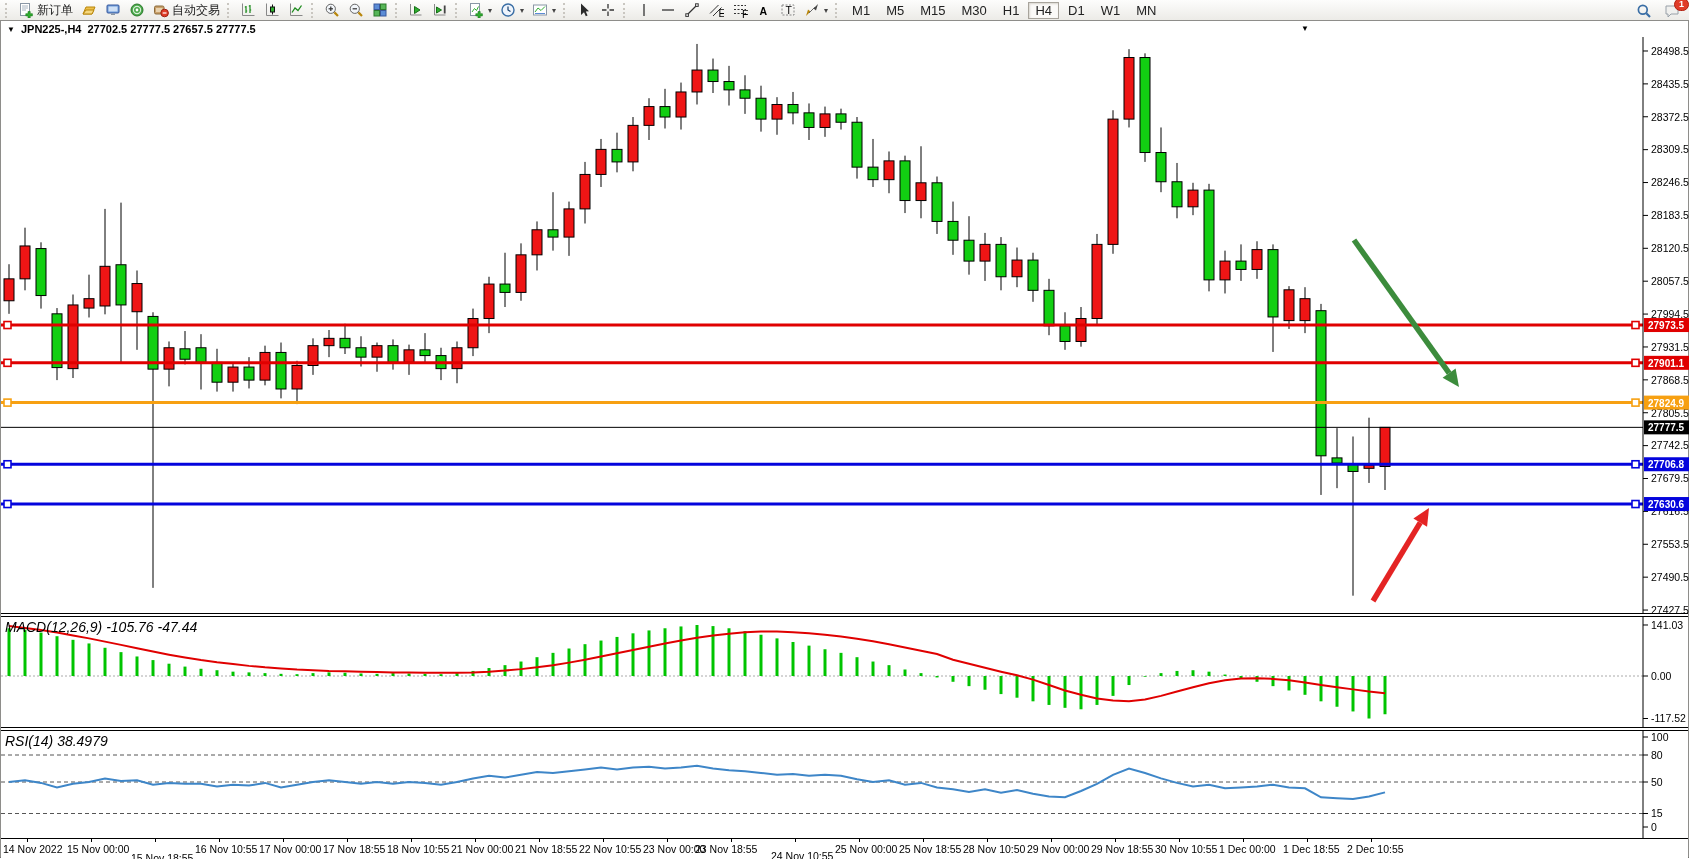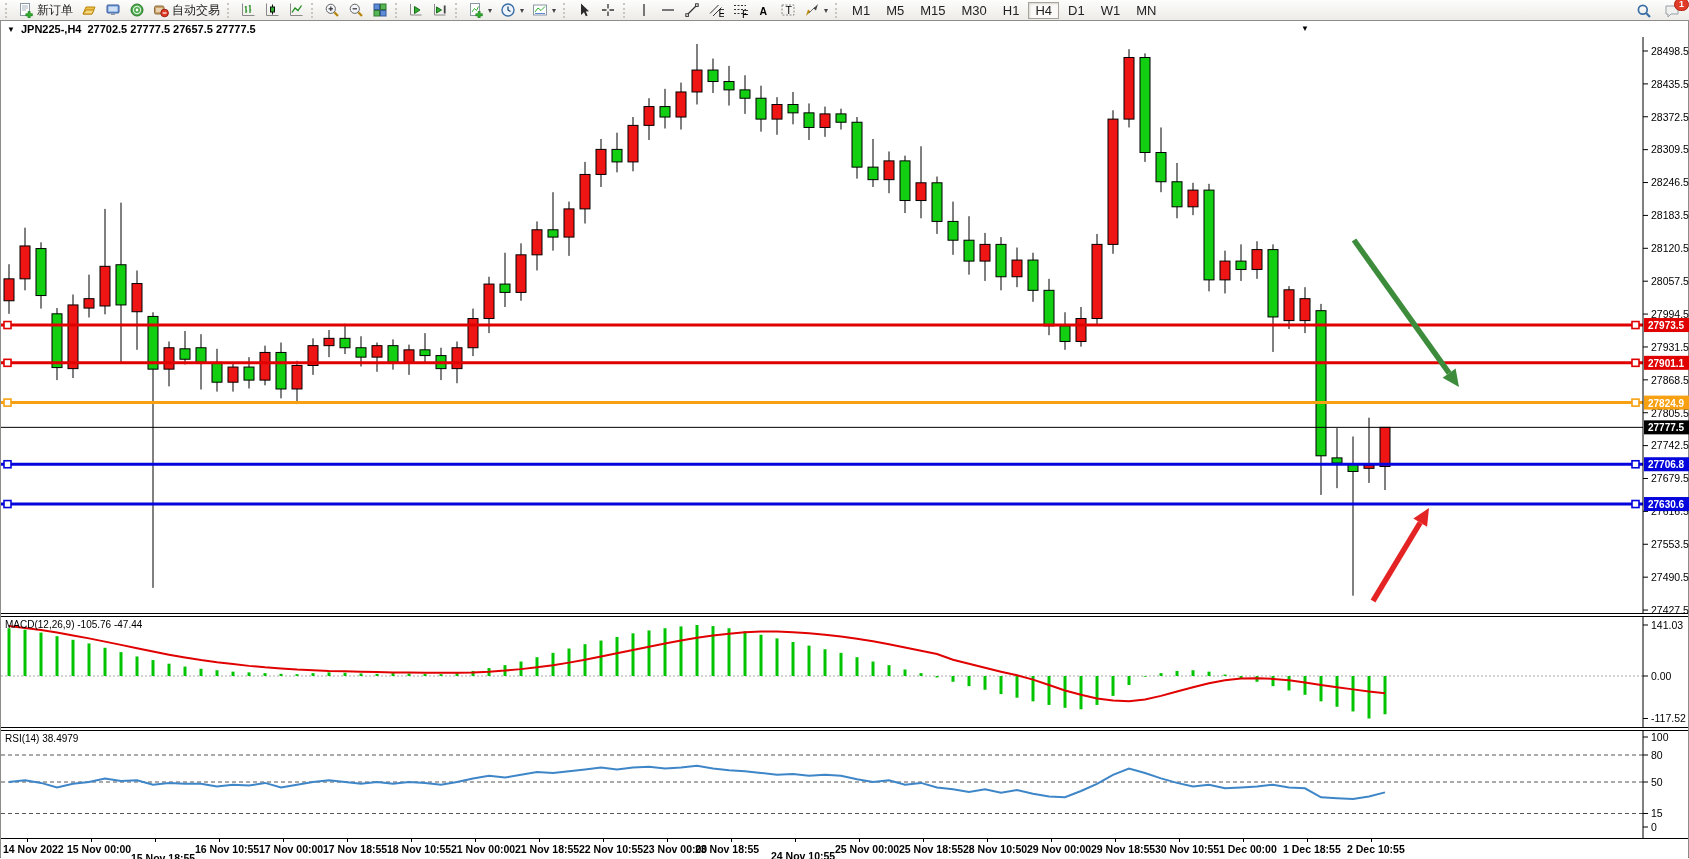--- a/index.html
+++ b/index.html
@@ -21,21 +21,21 @@
   
   .window{position:relative;width:1689px;height:837px;box-sizing:border-box;
     border-left:1px solid #8e8d8a;border-right:1px solid #8e8d8a;border-bottom:1px solid #555;background:#fff;}
   .title-row{position:relative;height:16px;font-size:11px;font-weight:bold;color:#000;
     display:flex;align-items:center;gap:6px;padding-left:6px;}
   .title-row .tri{font-size:8px;}
   .shift-marker{position:absolute;left:1300px;top:3px;font-size:8px;color:#000;}
   .pane{position:relative;background:#fff;}
   .pane svg{position:absolute;left:0;top:0;display:block;}
   .hdiv{height:4px;background:#fff;border-top:1px solid #000;border-bottom:1px solid #000;box-sizing:border-box;cursor:row-resize;}
-  .pane-label{position:absolute;left:4px;top:2px;font-size:10px;color:#000;z-index:3;pointer-events:none;white-space:pre;}
+  .pane-label{position:absolute;left:4px;top:2px;font-size:14px;color:#000;z-index:3;pointer-events:none;white-space:pre;font-style:italic;}
   .time-axis{position:relative;height:20px;background:#fff;font-size:10.5px;color:#000;}
   .time-axis span{position:absolute;top:4px;white-space:nowrap;}
   .time-axis i{position:absolute;top:0;width:1px;height:3px;background:#000;}
   svg text{font-family:"Liberation Sans",sans-serif;font-size:10.5px;fill:#000;}
   svg text.badge-t{font-size:10px;font-weight:bold;fill:#fff;}
 </style>
 </head>
 <body>
 
 <div class="toolbar">
@@ -653,21 +653,21 @@
         <line x1="1642" y1="51" x2="1647" y2="51" stroke="#000"></line>
         <text x="1650" y="54.8">50</text>
         <line x1="1642" y1="82.5" x2="1647" y2="82.5" stroke="#000"></line>
         <text x="1650" y="86.3">15</text>
         <line x1="1642" y1="96" x2="1647" y2="96" stroke="#000"></line>
         <text x="1650" y="99.8">0</text>
       </svg>
     <div class="pane-label"><span>RSI(14)</span> <span>38.4979</span></div>
   </div>
 
-  <div class="time-axis" id="time-axis" style="border-top:1px solid #000;font-weight:bold;">
+  <div class="time-axis" id="time-axis" style="border-top:1px solid #000;">
       <span style="left: 2px;">14 Nov 2022</span>
       <i style="left: 26px;"></i>
       <span style="left: 66px;">15 Nov 00:00</span>
       <i style="left: 90px;"></i>
       <span style="left: 130px; margin-top: 9px;">15 Nov 18:55</span>
       <i style="left: 154px;"></i>
       <span style="left: 194px;">16 Nov 10:55</span>
       <i style="left: 218px;"></i>
       <span style="left: 258px;">17 Nov 00:00</span>
       <i style="left: 282px;"></i>

